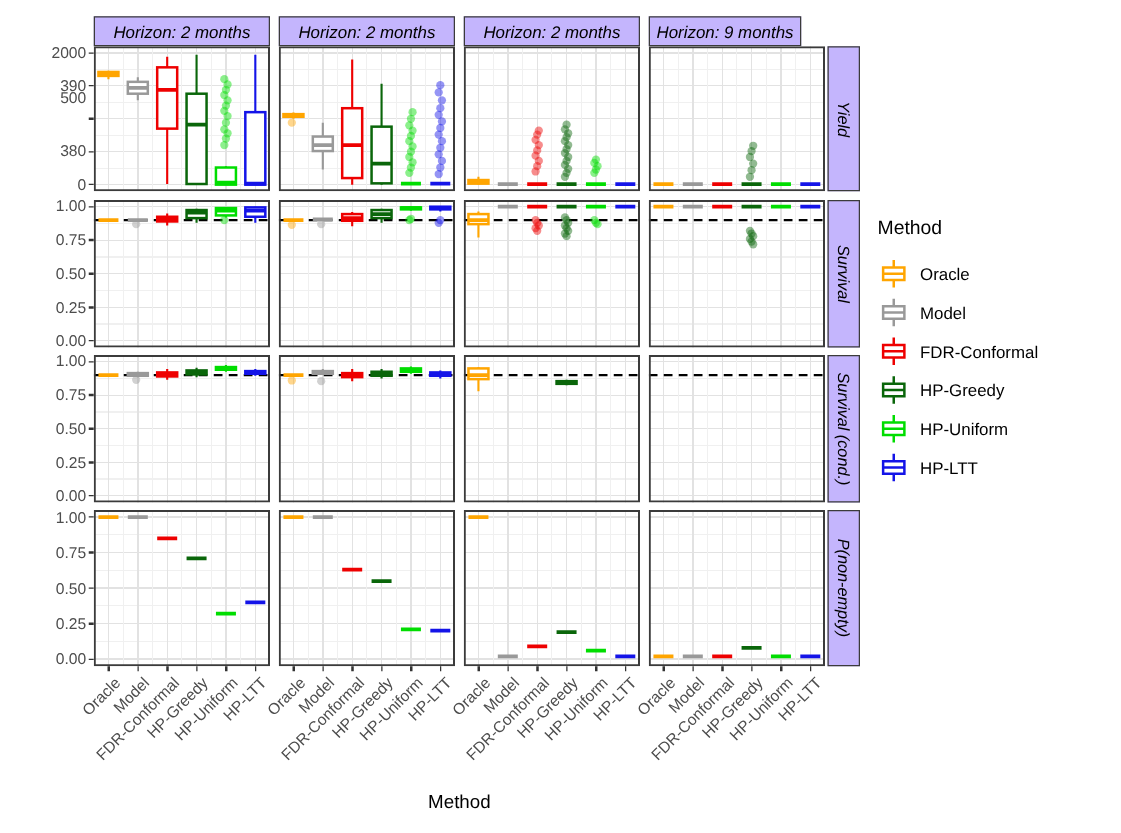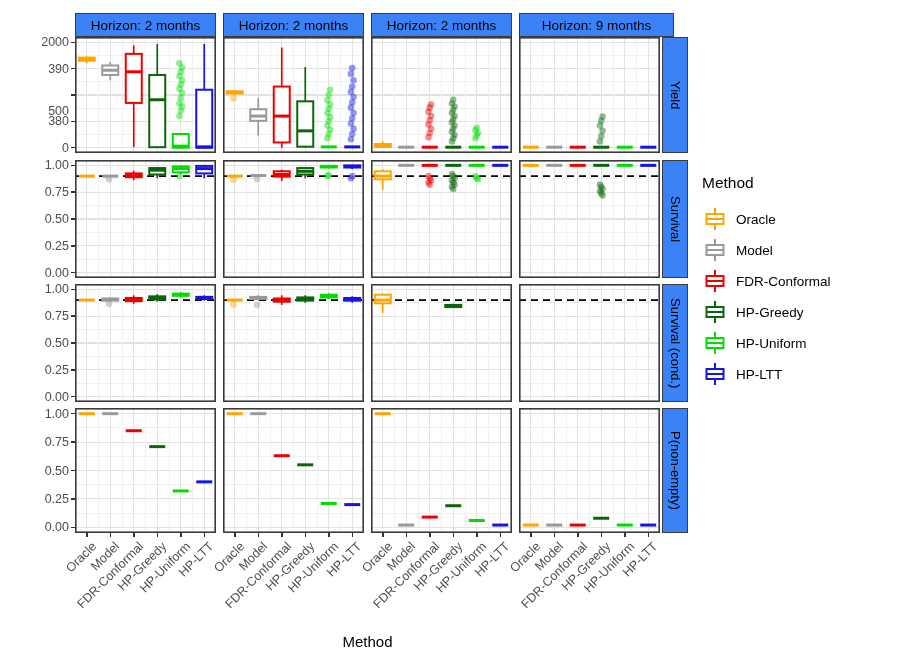--- a/index.html
+++ b/index.html
@@ -1,23 +1,23 @@
 <!DOCTYPE html>
 <html><head>
 <meta charset="utf-8">
 <style>
   html,body{margin:0;padding:0;background:#fff;}
   #figure{
     position:relative;width:897px;height:666px;overflow:hidden;background:#fff;
     font-family:"Liberation Sans",sans-serif;
   }
   .strip{
-    position:absolute;background:#3b82f6;border:1.4px solid #3B3B3B;
+    position:absolute;background:#c4b5fd;border:1.4px solid #3B3B3B;
     display:flex;align-items:center;justify-content:center;
-    font-size:13.5px;color:#000;box-sizing:border-box;white-space:nowrap;
+    font-size:13.5px;color:#000;box-sizing:border-box;white-space:nowrap;font-style:italic;
   }
   .strip-right{writing-mode:vertical-rl;font-size:13px;}
   .panel{position:absolute;}
   .ytick-label{
     position:absolute;font-size:12.5px;color:#4D4D4D;text-align:right;width:60px;
     line-height:14px;
   }
   .tickmark{position:absolute;background:#333;}
   .xtick-label{
     position:absolute;font-size:12.5px;color:#4D4D4D;text-align:right;width:220px;
@@ -33,30 +33,30 @@
   .legend-item span{font-size:13.5px;color:#000;margin-left:8px;white-space:nowrap;}
 </style>
 </head>
 <body>
 
 <div id="figure">
   <div id="plot">
       <div class="strip" style="left: 75px; top: 13px; width: 141px; height: 24px;">Horizon: 2 months</div>
       <div class="strip" style="left: 223px; top: 13px; width: 141px; height: 24px;">Horizon: 2 months</div>
       <div class="strip" style="left: 371px; top: 13px; width: 141px; height: 24px;">Horizon: 2 months</div>
-      <div class="strip" style="left: 519px; top: 13px; width: 155px; height: 24px;">Horizon: 9 months</div>
+      <div class="strip" style="left: 519px; top: 13px; width: 122px; height: 24px;">Horizon: 9 months</div>
       <div class="strip strip-right" style="left: 662px; top: 37px; width: 26px; height: 116px;">Yield</div>
       <div class="strip strip-right" style="left: 662px; top: 160px; width: 26px; height: 118px;">Survival</div>
       <div class="strip strip-right" style="left: 662px; top: 284px; width: 26px; height: 118px;">Survival (cond.)</div>
       <div class="strip strip-right" style="left: 662px; top: 408px; width: 26px; height: 125px;">P(non-empty)</div>
       <div class="ytick-label" style="left: 9px; top: 140.727px;">0</div>
       <div class="tickmark" style="left: 71px; top: 146.977px; width: 4px; height: 1.5px;"></div>
       <div class="ytick-label" style="left: 9px; top: 114.364px;">380</div>
       <div class="tickmark" style="left: 71px; top: 120.614px; width: 4px; height: 1.5px;"></div>
-      <div class="ytick-label" style="left: 9px; top: 104px;">500</div>
+      <div class="ytick-label" style="left: 9px; top: 71px;">500</div>
       <div class="tickmark" style="left: 71px; top: 94.25px; width: 4px; height: 1.5px;"></div>
       <div class="ytick-label" style="left: 9px; top: 61.6364px;">390</div>
       <div class="tickmark" style="left: 71px; top: 67.8864px; width: 4px; height: 1.5px;"></div>
       <div class="ytick-label" style="left: 9px; top: 35.2727px;">2000</div>
       <div class="tickmark" style="left: 71px; top: 41.5227px; width: 4px; height: 1.5px;"></div>
       <div class="ytick-label" style="left: 9px; top: 265.636px;">0.00</div>
       <div class="tickmark" style="left: 71px; top: 271.886px; width: 4px; height: 1.5px;"></div>
       <div class="ytick-label" style="left: 9px; top: 238.818px;">0.25</div>
       <div class="tickmark" style="left: 71px; top: 245.068px; width: 4px; height: 1.5px;"></div>
       <div class="ytick-label" style="left: 9px; top: 212px;">0.50</div>

